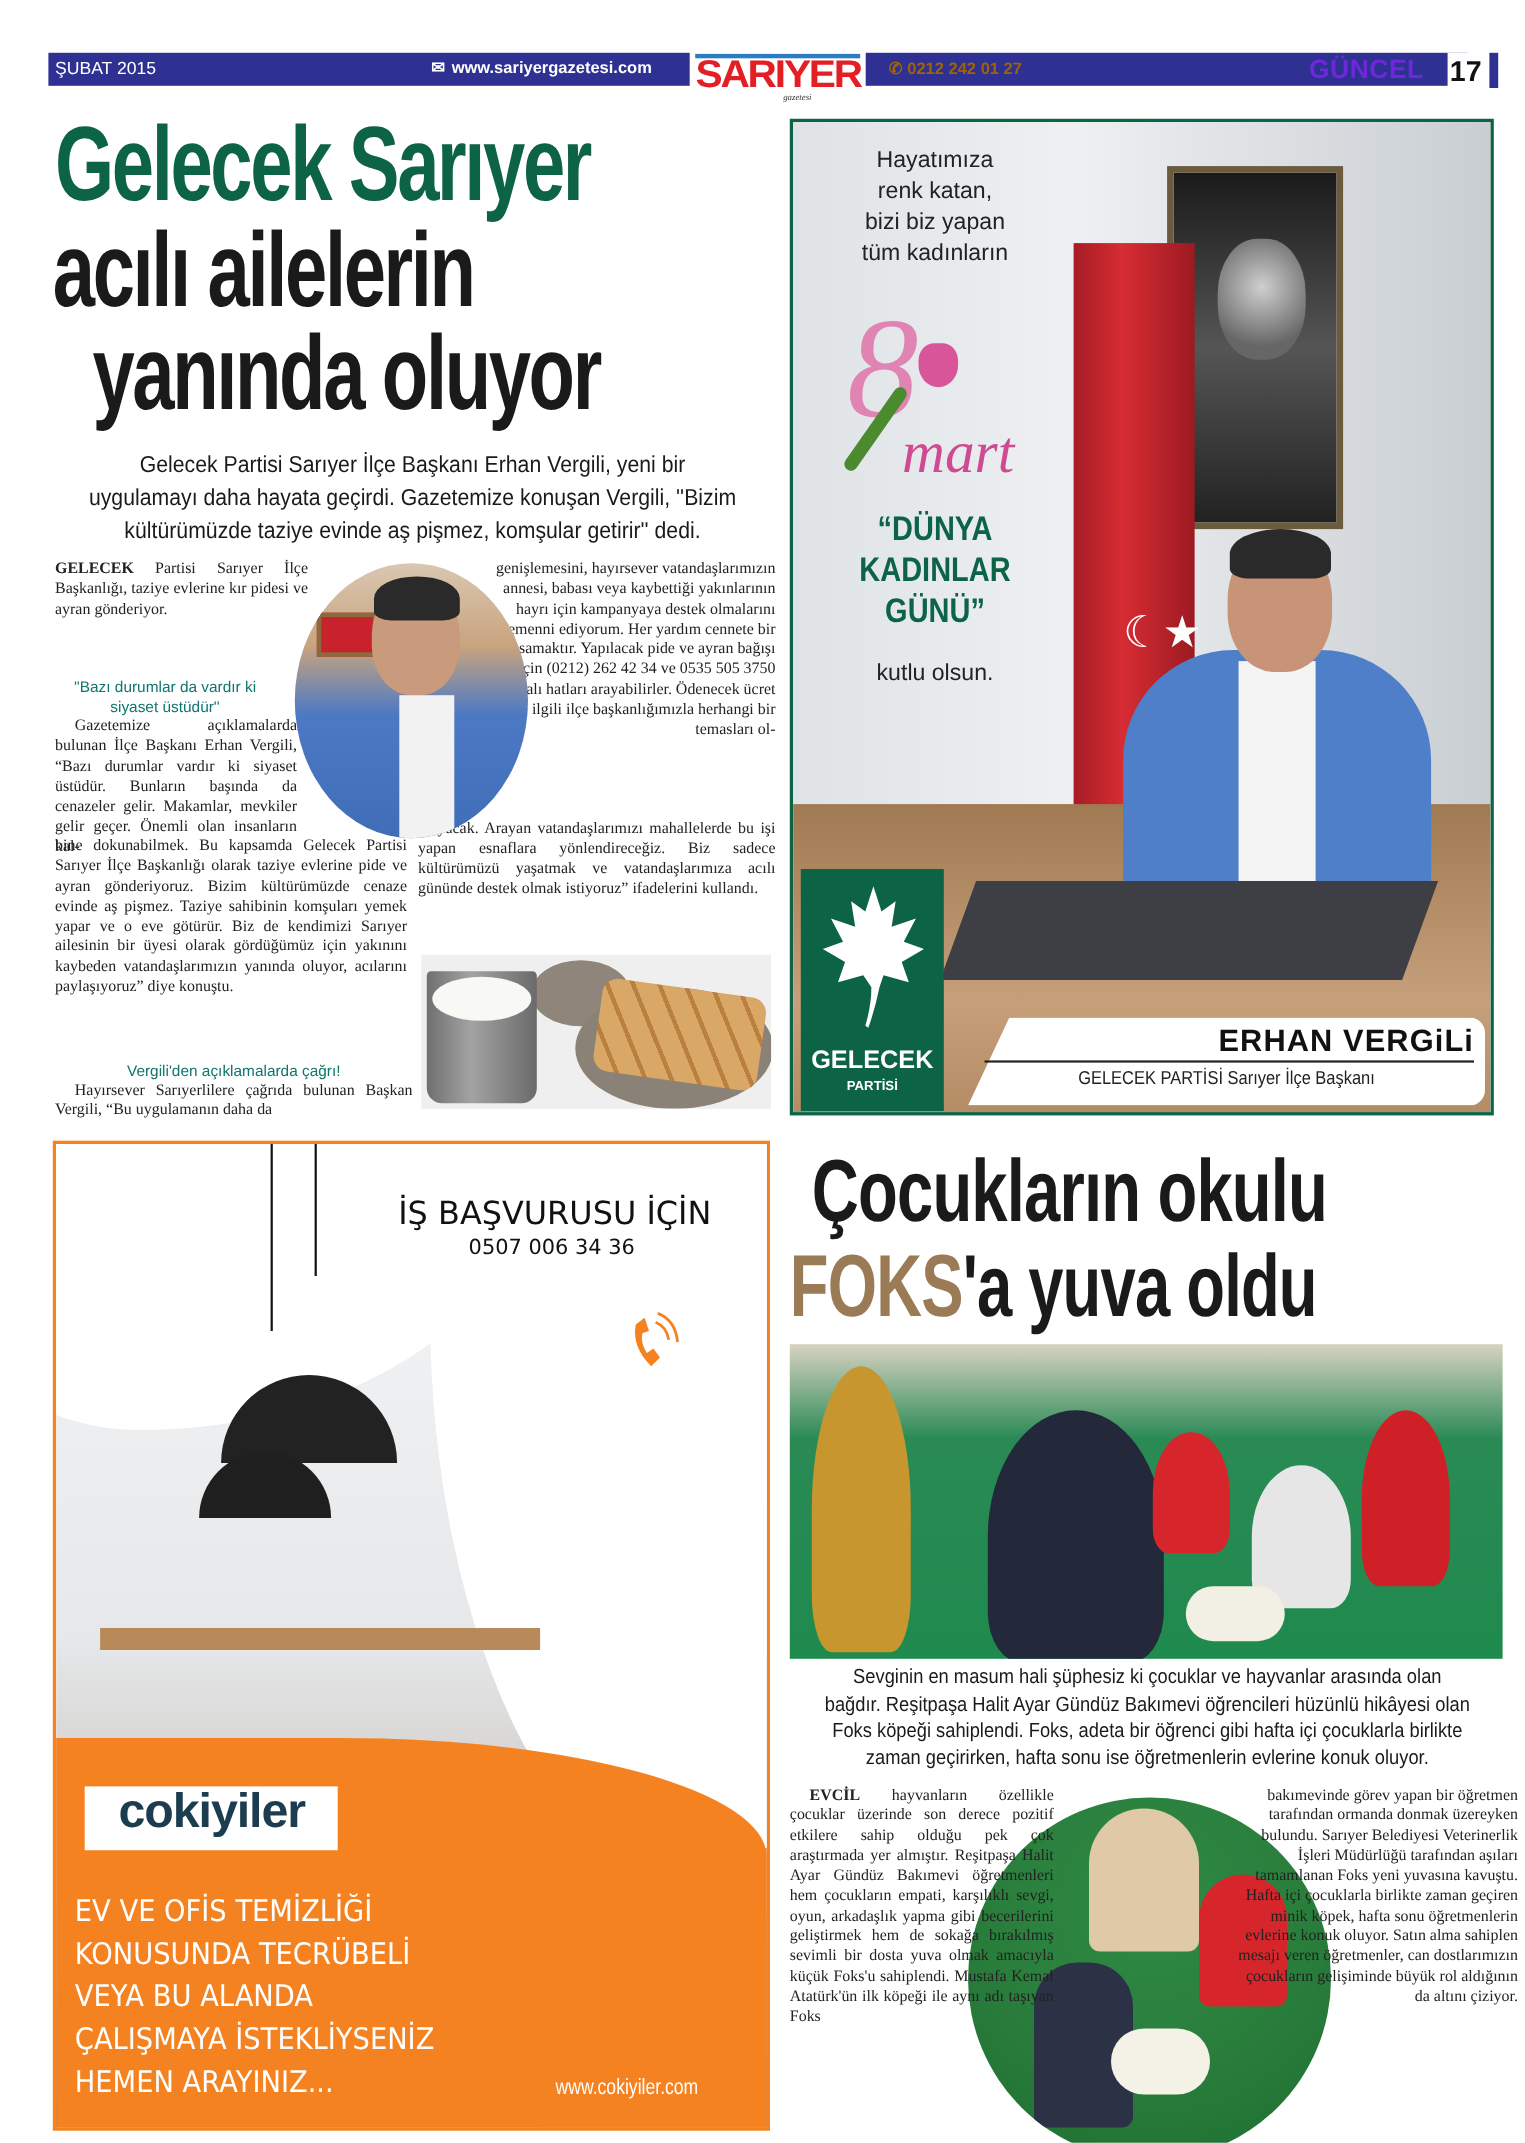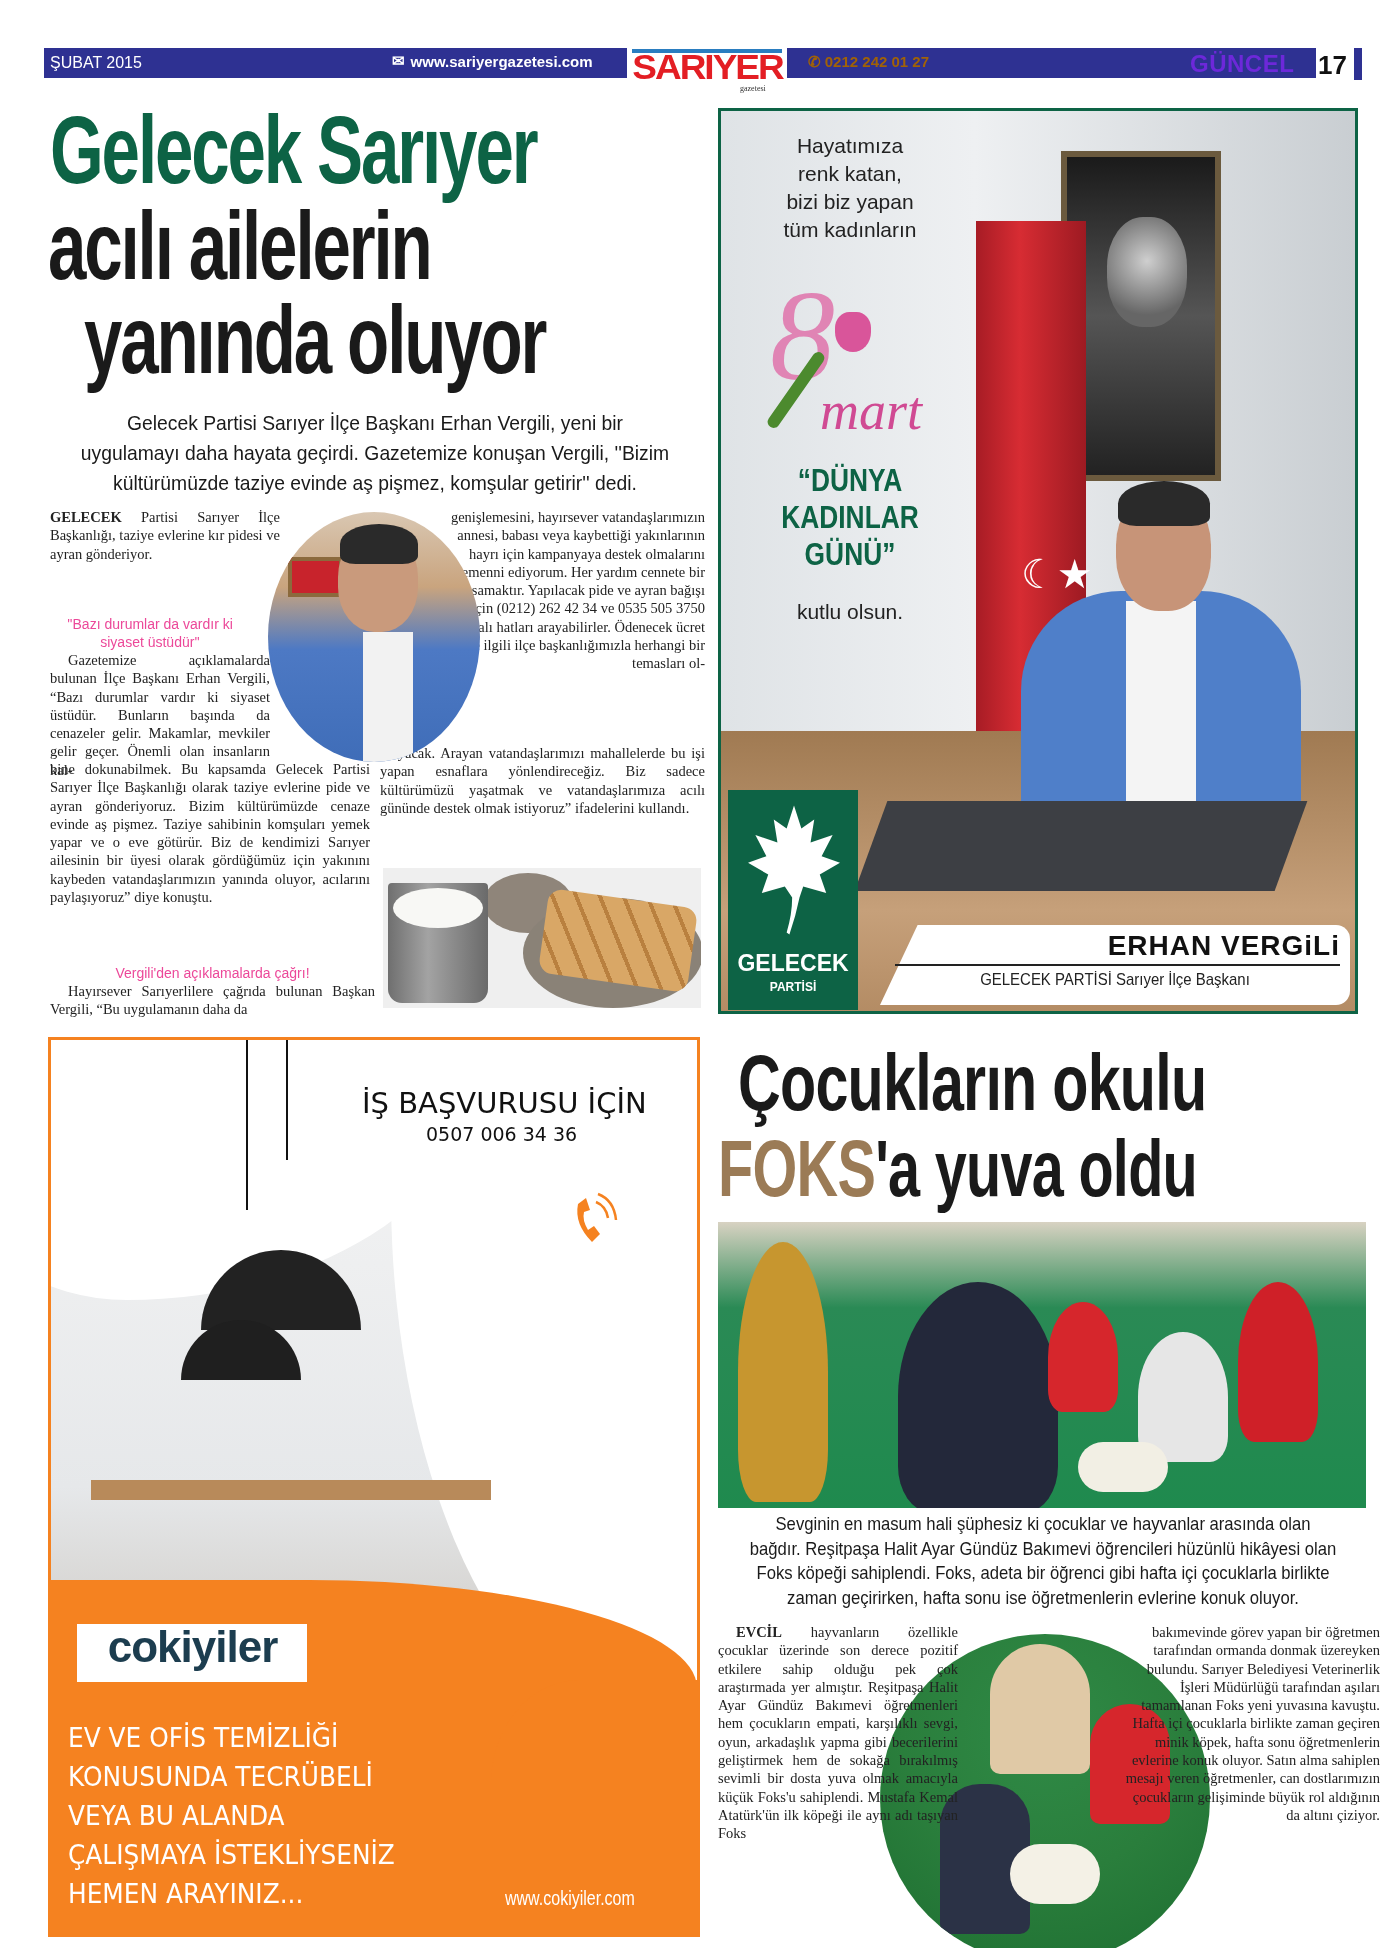--- a/index.html
+++ b/index.html
@@ -6,38 +6,38 @@
   body { width: 1386px; height: 1948px; background: #fff; position: relative; overflow: hidden; font-family: "Liberation Serif", serif; color: #222; }
   .abs { position: absolute; }
 
   
   .hdr-bar { left: 44px; top: 48px; width: 1290px; height: 30px; background: #2e3192; }
   .hdr-date { left: 50px; top: 54px; color: #fff; font-family: "Liberation Sans", sans-serif; font-size: 16px; }
   .hdr-web { left: 392px; top: 52px; color: #fff; font-family: "Liberation Sans", sans-serif; font-size: 15px; font-weight: bold; display:flex; align-items:center; gap:6px; }
   .hdr-logo { left: 627px; top: 44px; width: 160px; height: 46px; background: #fff; }
   .hdr-logo-stripe { left: 632px; top: 49px; width: 150px; height: 4px; background: #2a7dc0; }
   .hdr-logo-text { left: 630px; top: 46px; width: 155px; text-align: center; color: #e31e24; font-family: "Liberation Sans", sans-serif; font-weight: bold; font-size: 37px; letter-spacing: -2px; line-height: 44px; transform: scaleY(0.95); }
-  .hdr-logo-sub { left: 740px; top: 84px; font-size: 8px; color: #333; }
+  .hdr-logo-sub { left: 712px; top: 84px; font-size: 8px; font-style: italic; color: #333; }
   .hdr-phone { left: 808px; top: 53px; color: #a16207; font-family: "Liberation Sans", sans-serif; font-size: 15px; font-weight: bold; }
   .hdr-section { left: 1190px; top: 50px; color: #6d28d9; font-family: "Liberation Sans", sans-serif; font-size: 24px; font-weight: bold; letter-spacing: 0.5px; }
   .hdr-page-box { left: 1316px; top: 48px; width: 40px; height: 32px; background: #fff; }
   .hdr-page { left: 1318px; top: 50px; color: #111; font-family: "Liberation Sans", sans-serif; font-size: 26px; font-weight: bold; }
   .hdr-right-bar { left: 1354px; top: 48px; width: 8px; height: 32px; background: #2e3192; }
 
   
   .h1 { font-family: "Liberation Sans", sans-serif; font-weight: bold; letter-spacing: -3px; transform-origin: left top; }
   .h1-l1 { left: 50px; top: 100px; font-size: 96px; color: #0d6345; transform: scaleX(0.72); line-height: 100px; }
   .h1-l2 { left: 48px; top: 196px; font-size: 96px; color: #1a1a1a; transform: scaleX(0.72); line-height: 100px; }
   .h1-l3 { left: 84px; top: 290px; font-size: 96px; color: #1a1a1a; transform: scaleX(0.72); line-height: 100px; }
 
   .deck { left: 50px; top: 408px; width: 650px; text-align: center; font-family: "Liberation Sans", sans-serif; font-size: 21px; line-height: 30px; color: #1a1a1a; transform: scaleX(0.92); transform-origin: center top; }
 
   .body-text { font-size: 14.5px; line-height: 18.3px; color: #222; text-align: justify; }
   .lead { font-weight: bold; }
-  .subhead { color: #ec4899; font-family: "Liberation Sans", sans-serif; font-size: 14px; text-align: center; line-height: 18px; }
+  .subhead { color: #0f766e; font-family: "Liberation Sans", sans-serif; font-size: 14px; text-align: center; line-height: 18px; }
 
   .col1a { left: 50px; top: 508px; width: 230px; }
   .col1b { left: 50px; top: 615px; width: 230px; }
   .col1c { left: 50px; top: 760px; width: 320px; }
   .col1d { left: 50px; top: 964px; width: 325px; }
   .col2 { left: 440px; top: 508px; width: 265px; text-align: right; }
   .col2b { left: 380px; top: 744px; width: 325px; }
 
   .photo-circle { left: 268px; top: 512px; width: 212px; height: 250px; border-radius: 50%; overflow: hidden; background: linear-gradient(180deg,#d9c7b2 0%, #c9a47e 30%, #4d79c4 55%, #3f6db8 100%); }
   .photo-circle .face { position:absolute; left:70px; top:20px; width:80px; height:100px; border-radius:45%; background:#c99a7c; }

